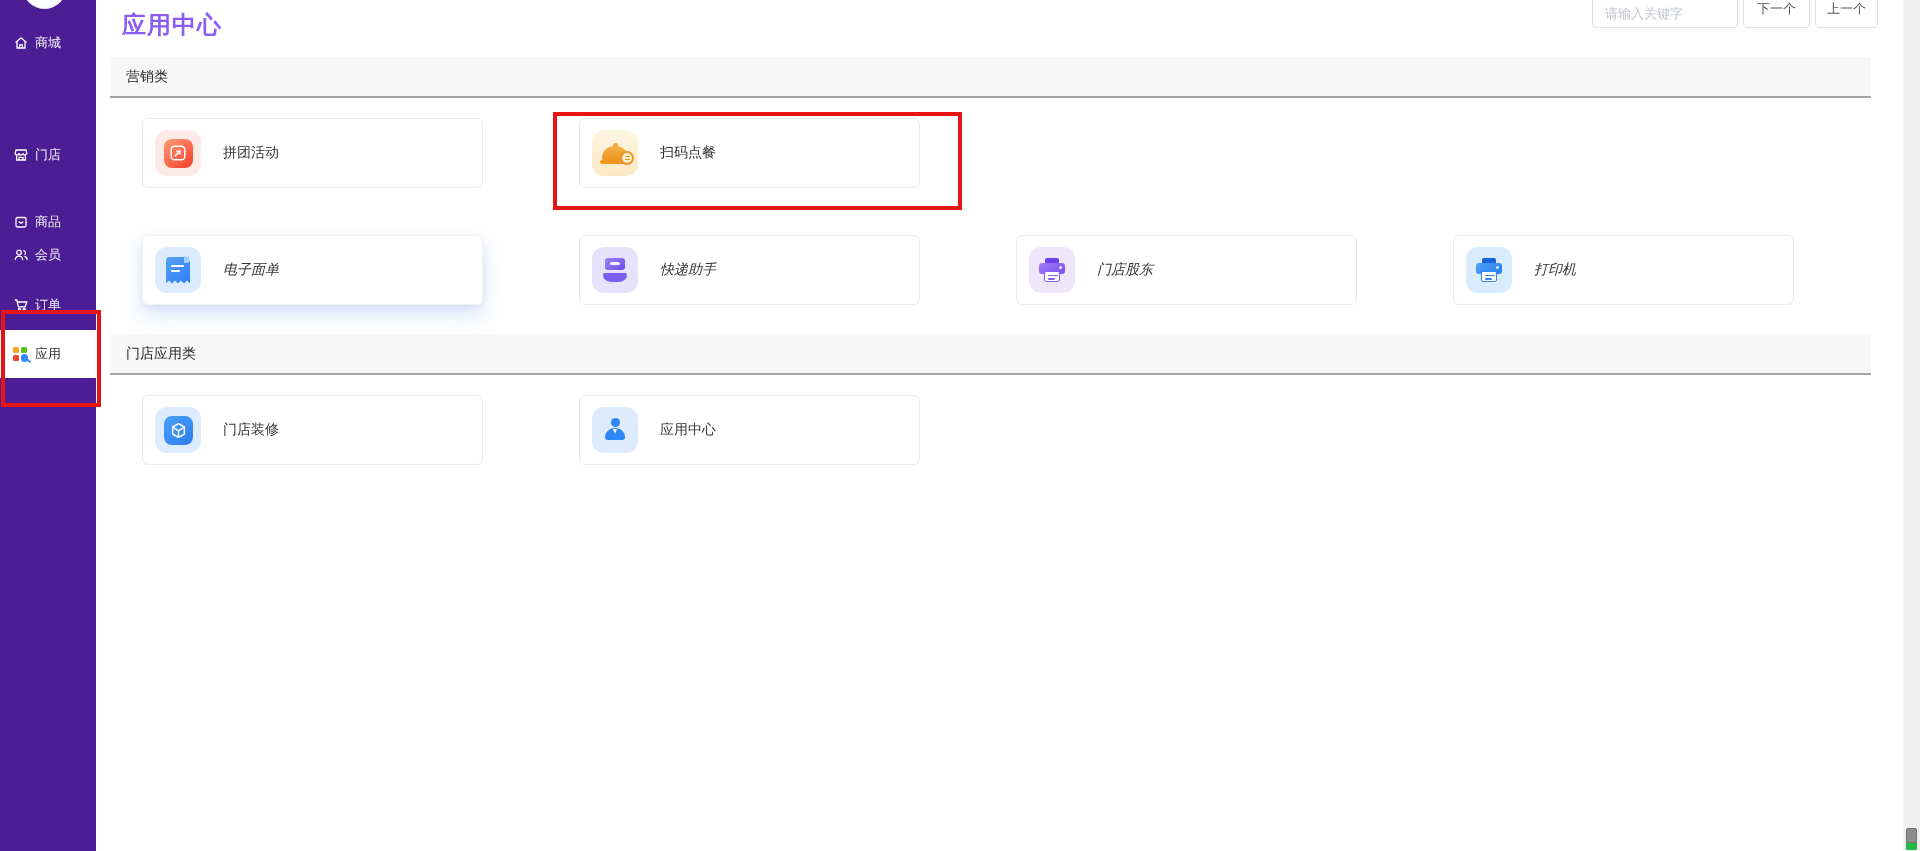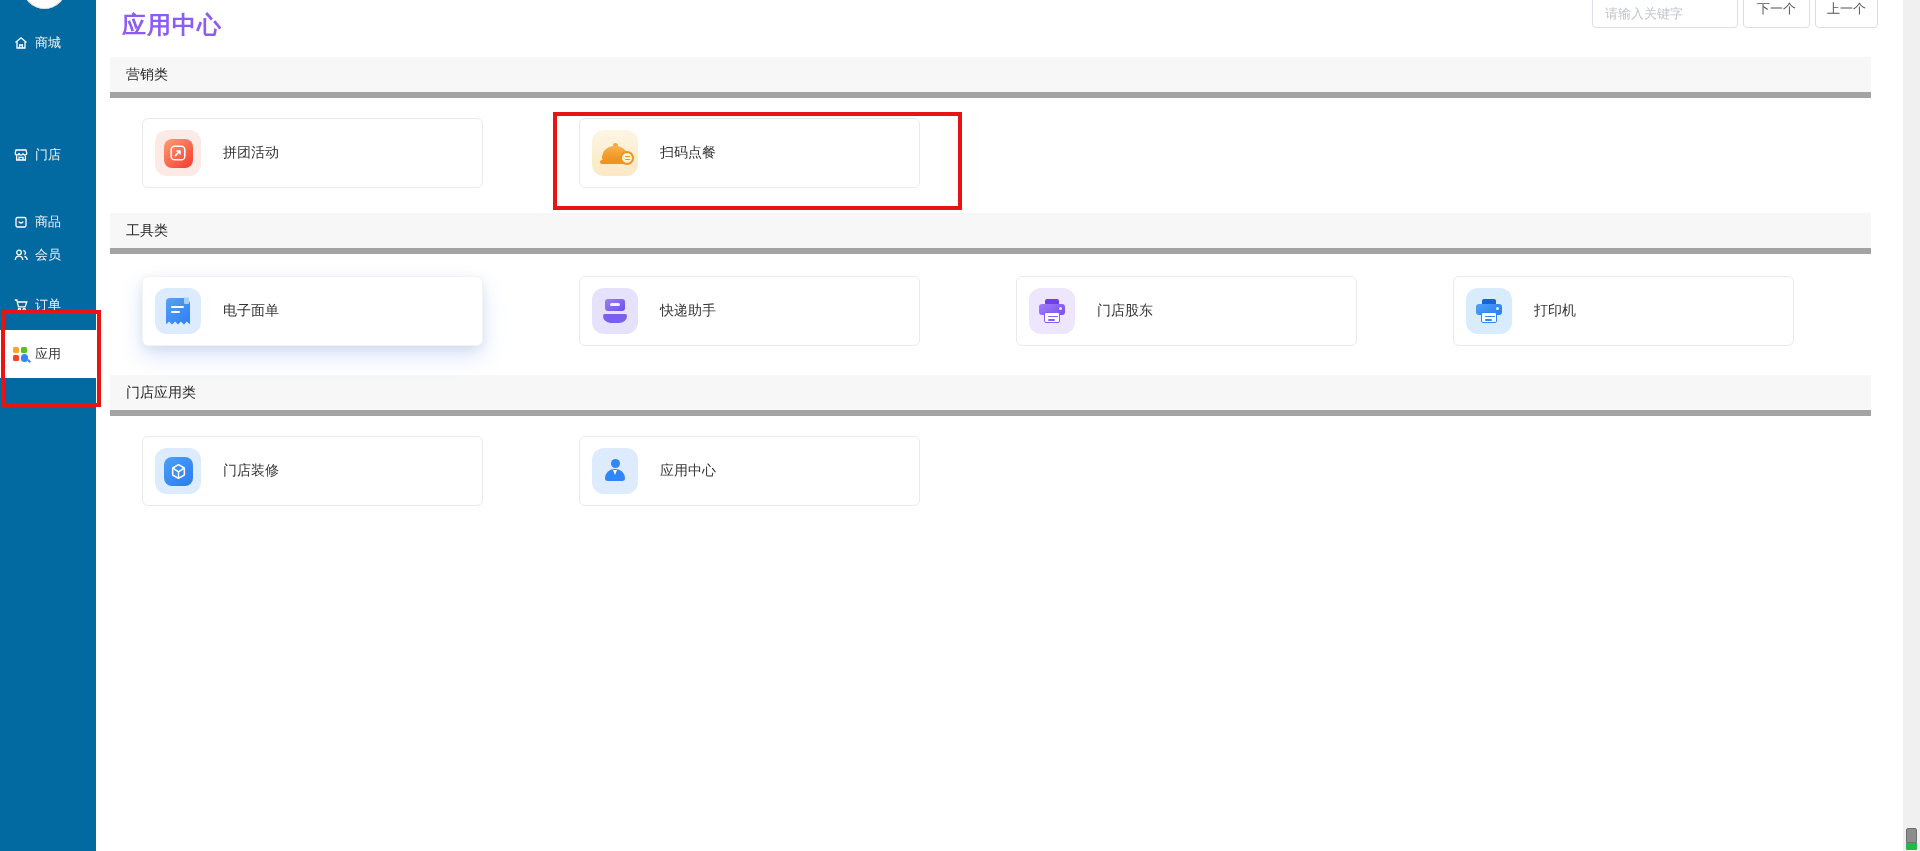--- a/index.html
+++ b/index.html
@@ -1,21 +1,21 @@
 <!DOCTYPE html>
 <html><head>
 <meta charset="utf-8">
 <style>
   * { margin:0; padding:0; box-sizing:border-box; }
   html,body { width:1920px; height:851px; overflow:hidden; background:#fff;
     font-family:"Liberation Sans","DejaVu Sans",sans-serif; }
   body { position:relative; }
 
   
-  .sidebar { position:absolute; left:0; top:0; width:96px; height:851px; background:#0369a1; z-index:10; }
+  .sidebar { position:absolute; left:0; top:0; width:96px; height:851px; background:#4c1d95; z-index:10; }
   .logo-circle { position:absolute; left:23px; top:-34px; width:43px; height:43px; border-radius:50%;
     background:#fff; box-shadow:0 0 0 1px #d8d8d8 inset; }
   .side-item { position:absolute; left:0; width:96px; height:44px; display:flex; align-items:center;
     padding-left:12px; color:#f2f2f2; font-size:13px; cursor:pointer; }
   .side-item .si-icon { width:17px; height:17px; margin-right:6px; display:flex; align-items:center; justify-content:center; flex:none; }
   .side-item.active { height:48px; background:#fff; color:#333; }
 
   
   .apps-grid { position:relative; width:15px; height:15px; }
   .apps-grid i { position:absolute; width:6px; height:6px; border-radius:1.5px; }
@@ -40,24 +40,24 @@
     border:1px solid #dcdfe6; border-radius:4px; padding:8px 12px 0 12px; font-size:13px; color:#606266;
     outline:none; font-family:inherit; }
   .search-input::placeholder { color:#c0c4cc; }
   .hdr-btn { position:absolute; top:-10px; height:38px; background:#fff; border:1px solid #dcdfe6;
     border-radius:4px; font-size:13px; color:#555; cursor:pointer; font-family:inherit;
     display:flex; align-items:flex-end; justify-content:center; padding-bottom:9px; }
   .btn-next { left:1647px; width:67px; }
   .btn-prev { left:1719px; width:63px; }
 
   .sections { position:absolute; left:0; top:57px; width:1807px; }
-  .band { height:41px; margin:0 32px 0 14px; background:#f7f7f7; border-bottom:6px solid #a3a3a3;
+  .band { height:41px; margin:0 32px 0 14px; background:#f7f7f7; border-bottom:2px solid #a3a3a3;
     display:flex; align-items:center; padding-left:16px; font-size:14px; color:#262626; }
   .cards { display:flex; gap:96px; padding:20px 13px 25px 46px; }
-  .sec-tools .cards { padding:22px 14px 29px 46px; }
+  .sec-tools .cards { padding:22px 14px 29px 46px;font-style:italic; }
   .card { width:341px; height:70px; background:#fff; border:1px solid #eaeaea; border-radius:6px;
     display:flex; align-items:center; padding-left:12px; cursor:pointer; flex:none; }
   .card.raised { border-color:#f3f3f3;
     box-shadow:0 10px 22px rgba(62,122,240,.20), 0 3px 10px rgba(0,0,0,.06); }
   .card-label { margin-left:22px; font-size:14px; color:#333; }
 
   .app-icon { width:46px; height:46px; border-radius:12px; position:relative; flex:none;
     display:flex; align-items:center; justify-content:center; }
 
   
@@ -238,23 +238,20 @@
                   <i></i>
                 </span>
             </span>
           </span>
           <span class="card-label">扫码点餐</span>
         </div>
       </div>
     </section>
 
     <section class="sec-tools">
-      <div class="band">
-        <span>工具类</span>
-      </div>
       <div class="cards">
         <div class="card raised">
           <span class="app-icon bg-waybill">
             <span class="receipt">
                 <i class="tab"></i>
                 <i class="l1"></i>
                 <i class="l2"></i>
               </span>
           </span>
           <span class="card-label">电子面单</span>

